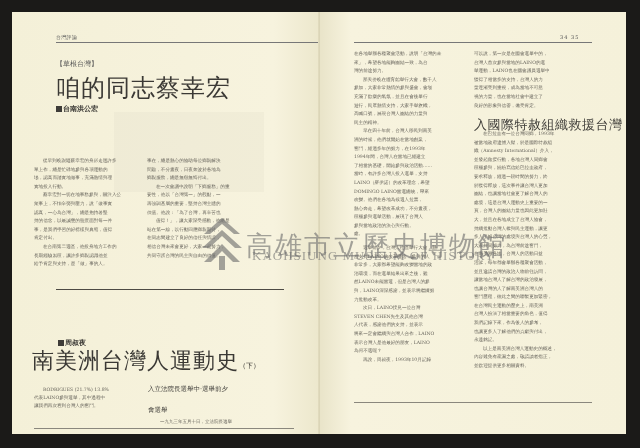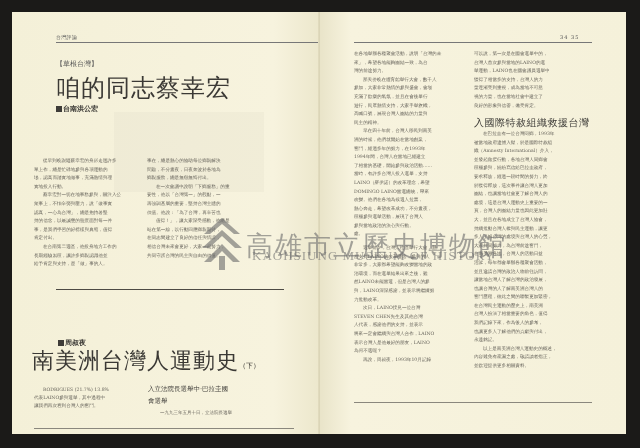--- a/index.html
+++ b/index.html
@@ -16,21 +16,21 @@
   .rule { position: absolute; height: 1px; background: #6e6b62; }
 
   .column-title { font-family: "DejaVu Sans", sans-serif; font-size: 7px; color: #555; }
   .headline { position: absolute; font-family: "DejaVu Sans", sans-serif; font-weight: 200; color: #3b3935; letter-spacing: 1px; }
   .byline { position: absolute; font-size: 7px; color: #3e3c38; font-weight: bold; }
   .byline .sq { display: inline-block; width: 6px; height: 6px; background: #3e3c38; margin-right: 1px; vertical-align: -0.5px; }
 
   .col { position: absolute; font-size: 4.6px; line-height: 8.6px; color: #66635b; }
   .col p { white-space: nowrap; overflow: hidden; }
   .col p.indent { padding-left: 9px; }
-  .subhead { position: absolute; font-size: 10px; color: #3e3c38; letter-spacing: 0.5px; white-space: nowrap; }
+  .subhead { position: absolute; font-size: 13px; color: #3e3c38; letter-spacing: 0.5px; white-space: nowrap; }
 
   .shade-box { position: absolute; left: 102px; top: 100px; width: 150px; height: 80px; background: rgba(225,220,200,0.25); }
 
   .watermark { position: absolute; left: 188px; top: 204px; width: 330px; height: 64px; pointer-events: none; }
   .wm-logo { position: absolute; left: 0; top: 0; width: 44px; height: 56px; }
   .wm-cn { position: absolute; left: 46px; top: 12px; font-family: "DejaVu Sans", sans-serif; font-size: 27px; font-weight: normal; color: rgba(110,110,110,0.62); letter-spacing: 2px; white-space: nowrap; }
   .wm-en { position: absolute; left: 52px; top: 32px; font-family: Liberation Serif, serif; font-size: 13px; color: rgba(110,110,110,0.62); letter-spacing: 1px; white-space: nowrap; }
 
   .box-right { position: absolute; font-size: 6.5px; color: #3e3c38; }
   .caption-small { font-size: 4.5px; color: #6a675f; white-space: nowrap; }
@@ -87,22 +87,22 @@
     <div class="headline" style="left:20px; top:294px; font-size:22px; font-weight:200;margin-top:40px;"><span>南美洲台灣人運動史</span><span style="font-size:7px; letter-spacing:0;">（下）</span></div>
     <div class="byline" style="left:20px; top:326px;padding-left:26px;"><span class="sq"></span><span>周叔夜</span></div>
 
     <div class="col" style="left:22px; top:374px; width:118px; line-height:8px;">
       <p class="indent">RODRIGUES (21.7%) 13.8%</p>
       <p>代表LAINO參與選舉，其中過程中</p>
       <p>讓我們再次看到台灣人的奮鬥。</p>
     </div>
 
     <div class="box-right" style="left:136px; top:373px; width:140px;">
-      <p style="white-space:nowrap;">入立法院長選舉中·巴拉圭國</p>
-      <p style="margin-top:3px;">會選舉</p>
+      <p style="white-space:nowrap;">入立法院長選舉中·選舉前夕</p>
+      <p style="margin-top:12px;">會選舉</p>
       <p class="caption-small" style="margin-top:4px; padding-left:12px;">一九九三年五月十日，立法院長選舉</p>
     </div>
 
     <div class="rule" style="left:22px; top:416px; width:260px; height:1px; background:#8a877d;"></div>
   </div>
 
   <div class="gutter"></div>
 
   <div class="page page-right">
     <div class="folio" style="left:240px; top:22px;">34  35</div>

